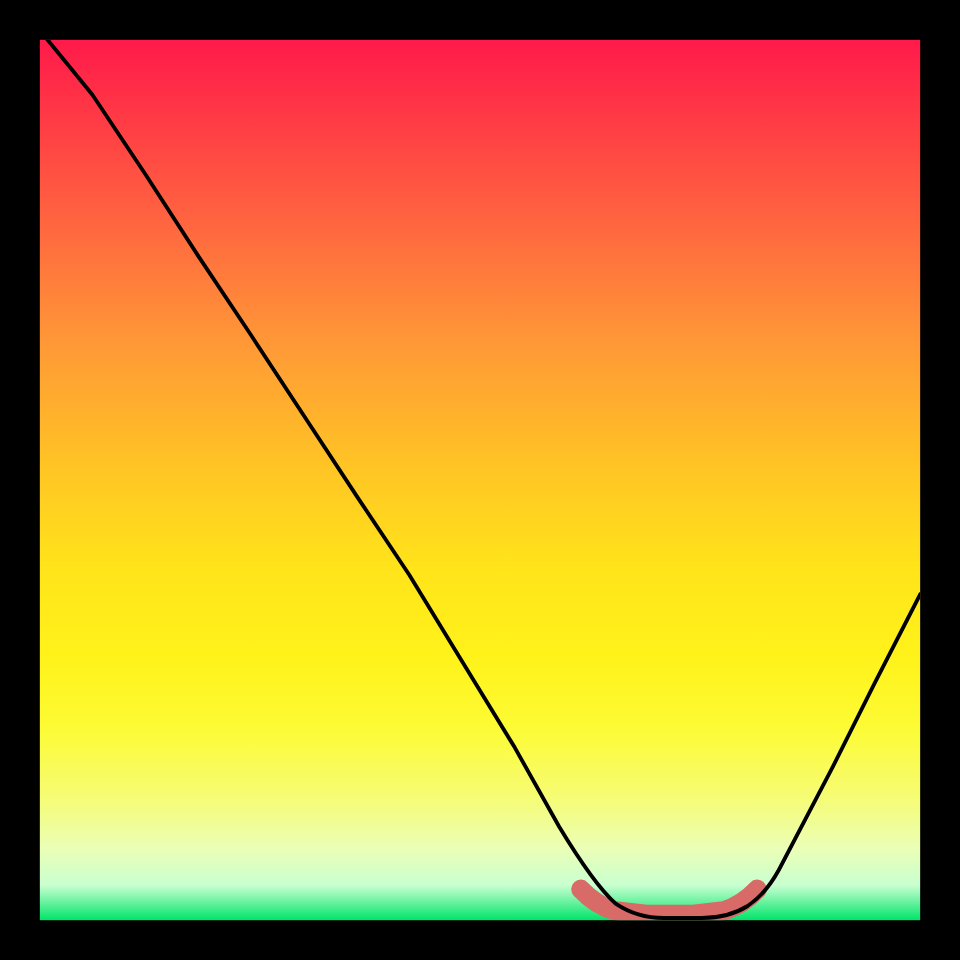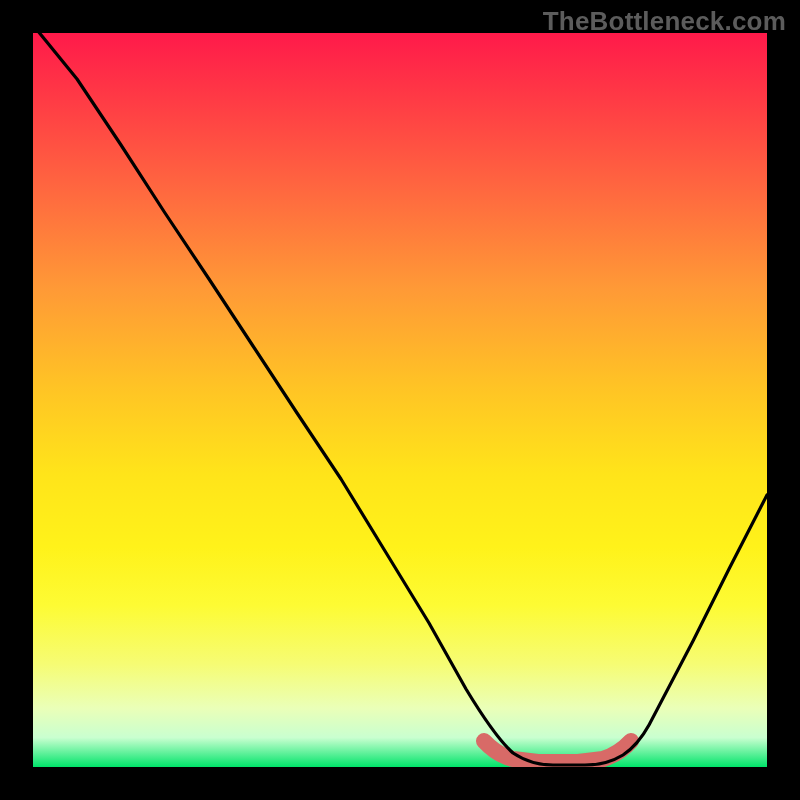--- a/index.html
+++ b/index.html
@@ -90,14 +90,13 @@
                Q 498 732 520 732
                L 552 732
                Q 574 732 590 722
                Q 605 712 616 692
                L 660 608
                L 696 536
                L 734 462" fill="none" stroke="#000" stroke-width="3.2" stroke-linecap="round" stroke-linejoin="round"></path>
     </svg>
   </div>
 
-  <div class="watermark">TheBottleneck.com</div>
 </div>
 
 </body></html>

